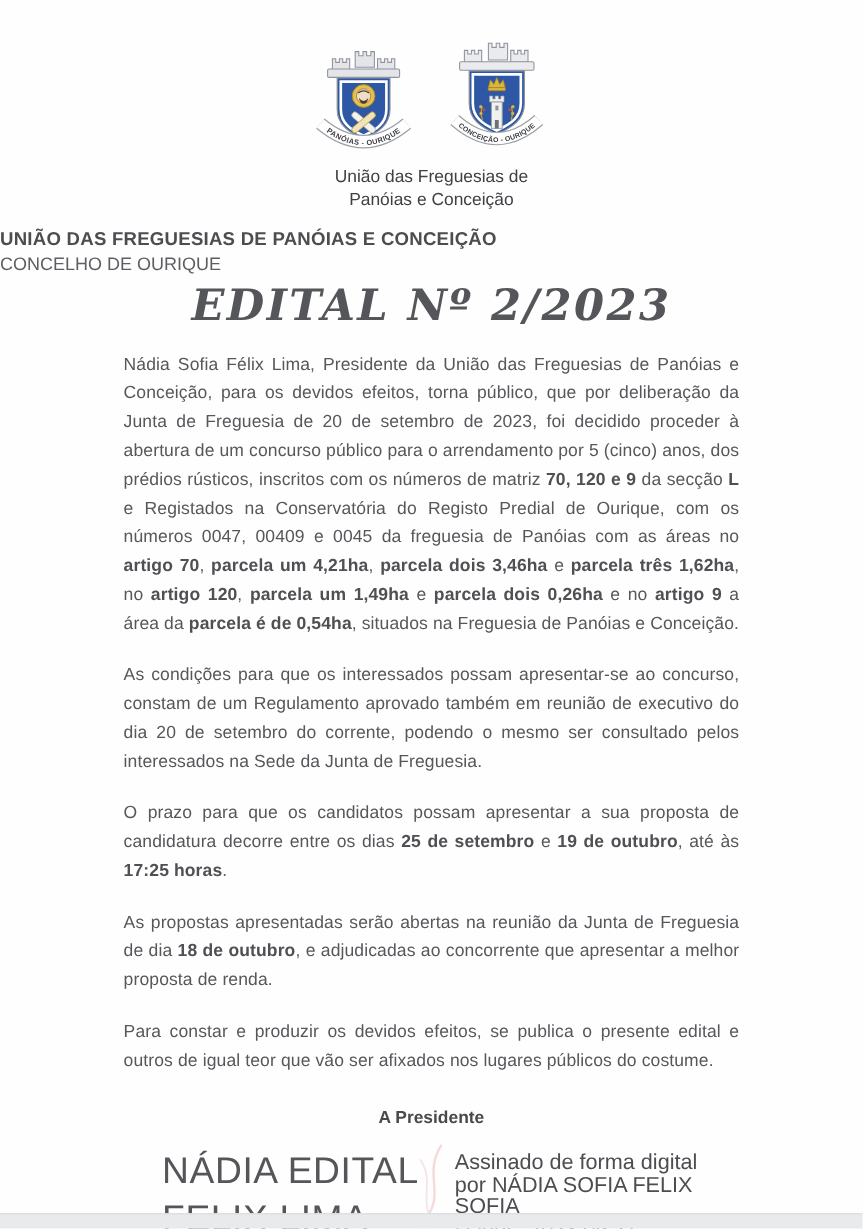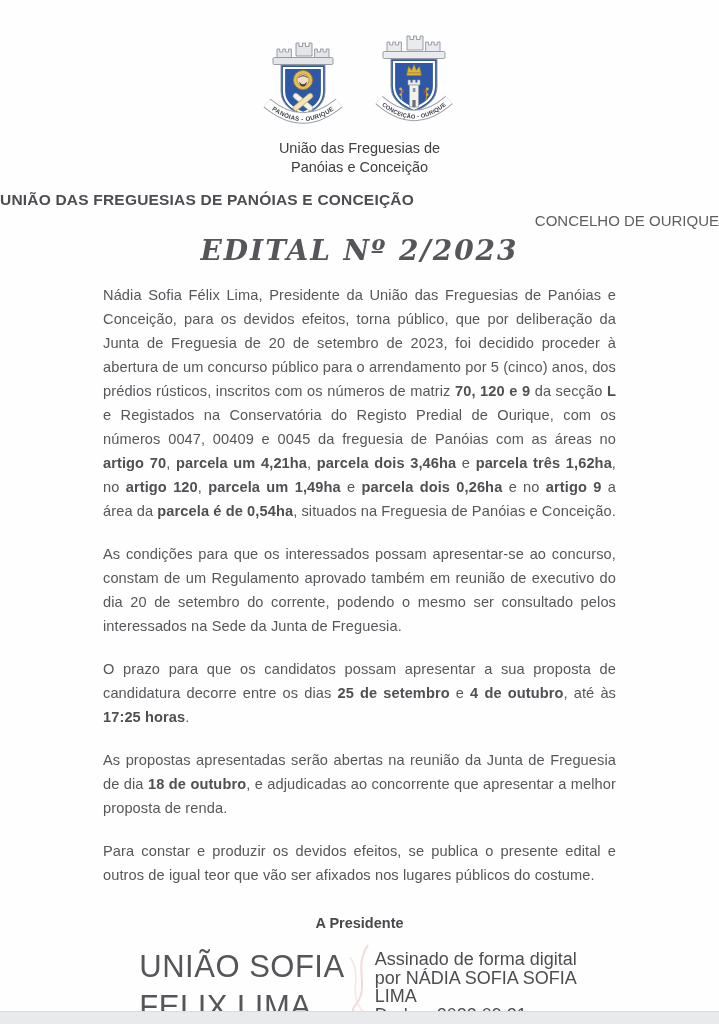--- a/index.html
+++ b/index.html
@@ -3,24 +3,24 @@
 <meta charset="utf-8">
 <style>
   html,body{margin:0;padding:0;}
   .page{
     position:relative; width:719px; height:1024px; overflow:hidden;
     background:#fffefe; font-family:"Liberation Sans",sans-serif; color:#56575b;
   }
   .crest-row{display:flex; justify-content:center; align-items:flex-end; gap:18px; padding-top:30px;}
   .org-name{text-align:center; font-weight:normal; font-size:14.5px; line-height:19px; color:#3f4044; margin-top:7px;}
   .doc-title{text-align:left; font-weight:bold; font-size:15.5px; color:#4c4d51; margin-top:14px; letter-spacing:0.2px;}
-  .doc-subtitle{text-align:right; font-size:15px; color:#5d5e62; margin-top:3px;}
+  .doc-subtitle{text-align:left; font-size:15px; color:#5d5e62; margin-top:3px;}
   .edital{
     text-align:center; font-family:"DejaVu Serif",serif; font-style:italic; font-weight:bold;
-    font-size:28px; color:#55565a; margin-top:5px; letter-spacing:2px;
+    font-size:36px; color:#55565a; margin-top:5px; letter-spacing:2px;
   }
   .doc-body{margin:16px 103px 12px;}
   .para{margin:0 0 19px; font-size:14.6px; line-height:24px; text-align:justify; text-align-last:left; letter-spacing:0.1px;}
   .para .b{font-weight:bold; color:#4f5054;}
   .sig-role{text-align:center; font-weight:bold; font-size:14.5px; color:#48494d; margin-top:28px;}
   .sig-block{position:relative; display:flex; justify-content:center; align-items:flex-start; gap:30px; margin-top:16px;}
   .sig-name{font-size:31px; line-height:40px; color:#55565a; letter-spacing:0.5px;}
   .sig-digital{font-size:18px; line-height:18.5px; color:#4c4d51; padding-top:3px; max-width:205px;}
   .flourish{position:absolute; left:338px; top:-6px; pointer-events:none;}
   .page-edge{position:absolute; left:0; right:0; bottom:0; height:12px; background:#e9eaec; border-top:1px solid #d9dbdf;}
@@ -107,38 +107,38 @@
     <div>Panóias e Conceição</div>
   </div>
 
   <div class="doc-title">UNIÃO DAS FREGUESIAS DE PANÓIAS E CONCEIÇÃO</div>
   <div class="doc-subtitle">CONCELHO DE OURIQUE</div>
   <div class="edital">EDITAL Nº 2/2023</div>
 
   <div class="doc-body">
       <p class="para"><span>Nádia Sofia Félix Lima, Presidente da União das Freguesias de Panóias e Conceição, para os devidos efeitos, torna público, que por deliberação da Junta de Freguesia de 20 de setembro de 2023, foi decidido proceder à abertura de um concurso público para o arrendamento por 5 (cinco) anos, dos prédios rústicos, inscritos com os números de matriz </span><span class="b">70, 120 e 9</span><span> da secção </span><span class="b">L</span><span> e Registados na Conservatória do Registo Predial de Ourique, com os números 0047, 00409 e 0045 da freguesia de Panóias com as áreas no </span><span class="b">artigo 70</span><span>, </span><span class="b">parcela um 4,21ha</span><span>, </span><span class="b">parcela dois 3,46ha</span><span> e </span><span class="b">parcela três 1,62ha</span><span>, no </span><span class="b">artigo 120</span><span>, </span><span class="b">parcela um 1,49ha</span><span> e </span><span class="b">parcela dois 0,26ha</span><span> e no </span><span class="b">artigo 9</span><span> a área da </span><span class="b">parcela é de 0,54ha</span><span>, situados na Freguesia de Panóias e Conceição.</span></p>
       <p class="para"><span>As condições para que os interessados possam apresentar-se ao concurso, constam de um Regulamento aprovado também em reunião de executivo do dia 20 de setembro do corrente, podendo o mesmo ser consultado pelos interessados na Sede da Junta de Freguesia.</span></p>
-      <p class="para"><span>O prazo para que os candidatos possam apresentar a sua proposta de candidatura decorre entre os dias </span><span class="b">25 de setembro</span><span> e </span><span class="b">4 de outubro</span><span>, até às </span><span class="b">17:25 horas</span><span>.</span></p>
+      <p class="para"><span>O prazo para que os candidatos possam apresentar a sua proposta de candidatura decorre entre os dias </span><span class="b">25 de setembro</span><span> e </span><span class="b">19 de outubro</span><span>, até às </span><span class="b">17:25 horas</span><span>.</span></p>
       <p class="para"><span>As propostas apresentadas serão abertas na reunião da Junta de Freguesia de dia </span><span class="b">18 de outubro</span><span>, e adjudicadas ao concorrente que apresentar a melhor proposta de renda.</span></p>
       <p class="para"><span>Para constar e produzir os devidos efeitos, se publica o presente edital e outros de igual teor que vão ser afixados nos lugares públicos do costume.</span></p>
     </div>
 
   <div class="sig-role">A Presidente</div>
 
   <div class="sig-block">
     <div class="sig-name">
-      <div>UNIÃO SOFIA</div>
+      <div>NÁDIA EDITAL</div>
       <div>FELIX LIMA</div>
     </div>
     <svg class="flourish" width="44" height="90" viewBox="0 0 44 90">
       <path d="M30,4 C14,28 34,46 16,66 C12,72 20,80 14,86" fill="none" stroke="#eed2d2" stroke-width="2" opacity="0.8"></path>
       <path d="M12,16 C26,36 8,52 26,72" fill="none" stroke="#f2dcdc" stroke-width="1.6" opacity="0.7"></path>
     </svg>
     <div class="sig-digital">
         <div>Assinado de forma digital</div>
-        <div>por NÁDIA SOFIA SOFIA LIMA</div>
+        <div>por NÁDIA SOFIA FELIX SOFIA</div>
         <div>Dados: 2023.09.21 10:55:12</div>
         <div>+01'00'</div>
       </div>
   </div>
 
   <div class="page-edge"></div>
 </div>
 
 </body></html>

